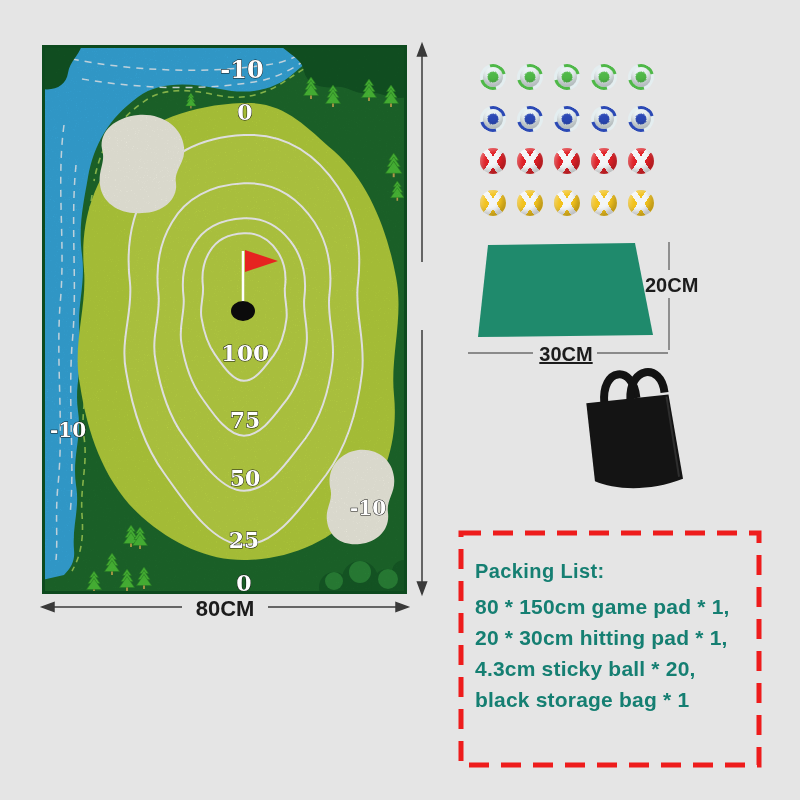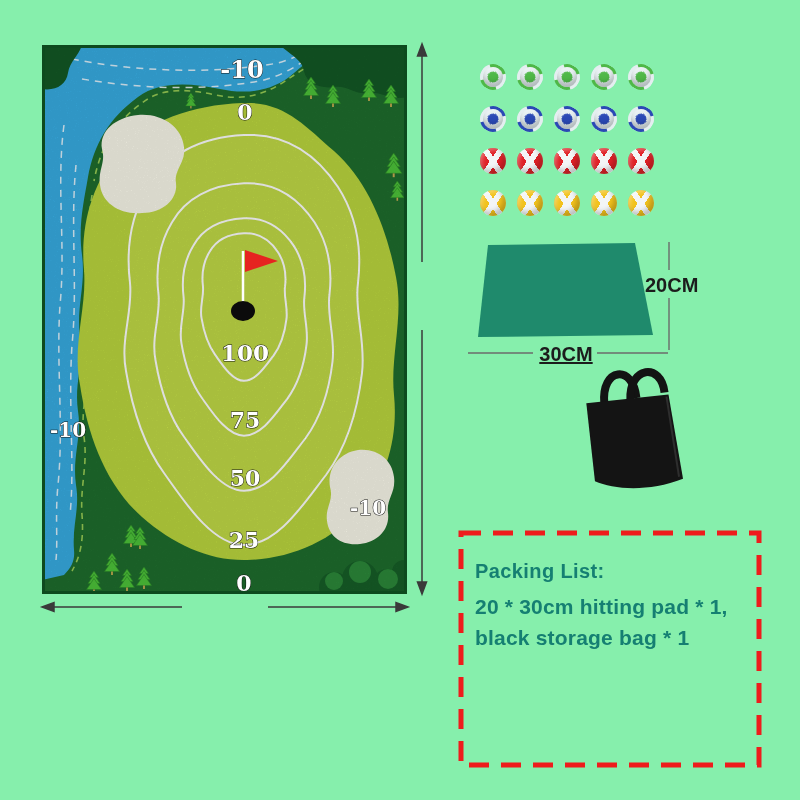--- a/index.html
+++ b/index.html
@@ -1,16 +1,16 @@
 <!DOCTYPE html>
 <html><head>
 <meta charset="utf-8">
 <style>
   html,body{margin:0;padding:0;background:#fff;}
-  .stage{position:relative;width:800px;height:800px;background:#86efac;overflow:hidden;
+  .stage{position:relative;width:800px;height:800px;background:#e5e5e5;overflow:hidden;
          font-family:"Liberation Sans",sans-serif;}
   .abs{position:absolute;}
 
   
   .dim{position:absolute;color:#1c1c1c;font-weight:bold;line-height:26px;font-size:22px;}
   .dim-h{left:407px;top:263px;line-height:28px;font-size:23px;}
   .dim-w{left:140px;top:596px;width:170px;text-align:center;line-height:25px;}
   .dim-pad-h{left:645px;top:272px;font-size:20px;}
   .dim-pad-w{left:533px;top:341px;width:66px;text-align:center;font-size:20px;text-decoration:underline;}
 
@@ -152,20 +152,21 @@
     </g>
     <g stroke="#6b6b6b" stroke-width="1.4">
       <line x1="669" y1="242" x2="669" y2="270"></line>
       <line x1="669" y1="298" x2="669" y2="350"></line>
       <line x1="468" y1="353" x2="533" y2="353"></line>
       <line x1="597" y1="353" x2="668" y2="353"></line>
     </g>
   </svg>
 
   <div class="dim dim-w">
+    <div>80CM</div>
   </div>
   <div class="dim dim-pad-h">20CM</div>
   <div class="dim dim-pad-w">30CM</div>
 
   <div class="balls">
     <div class="ball-row">
         <div class="ball triangle-stripe" style="--c: #4fb848;"></div>
         <div class="ball triangle-stripe" style="--c: #4fb848;"></div>
         <div class="ball triangle-stripe" style="--c: #4fb848;"></div>
         <div class="ball triangle-stripe" style="--c: #4fb848;"></div>
@@ -206,18 +207,20 @@
       <path d="M 96,44 L 110,124" stroke="#2e2e2e" stroke-width="2" fill="none"></path>
     </g>
   </svg>
 
   <div class="packing">
     <svg width="304" height="238">
       <rect x="3" y="3" width="298" height="232" fill="none" stroke-width="5" stroke-dasharray="20 12" stroke="#ee1c1c"></rect>
     </svg>
     <div class="packing-content">
       <div class="packing-title">Packing List:</div>
+      <div class="packing-item">80 * 150cm game pad * 1,</div>
       <div class="packing-item">20 * 30cm hitting pad * 1,</div>
+      <div class="packing-item">4.3cm sticky ball * 20,</div>
       <div class="packing-item">black storage bag * 1</div>
     </div>
   </div>
 
 </div>
 
 </body></html>

